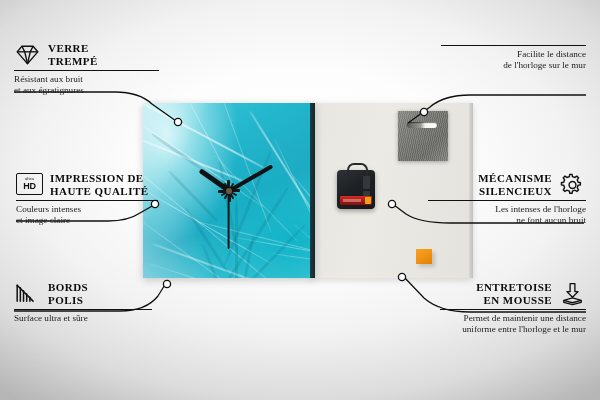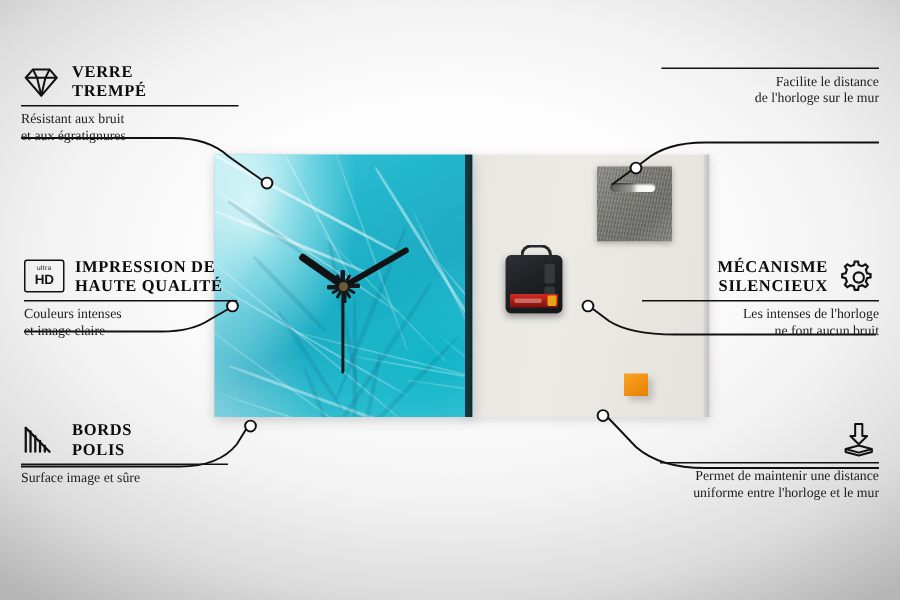--- a/index.html
+++ b/index.html
@@ -292,21 +292,21 @@
               <path d="M12 11 L12 24"></path>
               <path d="M16 15 L16 24"></path>
               <path d="M20 19 L20 24"></path>
         </g>
           </svg>
       </span>
       <span class="title">BORDS
 POLIS</span>
     </div>
     <div class="rule"></div>
-    <div class="sub">Surface image et sûre</div>
+    <div class="sub">Surface ultra et sûre</div>
   </div>
 
   <div class="callout right" style="left:441px;top:42px;width:145px;">
     <div class="rule"></div>
     <div class="sub">Facilite le distance
 de l'horloge sur le mur</div>
   </div>
 
   <div class="callout right" style="left:428px;top:172px;width:158px;">
     <div class="head">
@@ -321,20 +321,22 @@
           </svg>
       </span>
     </div>
     <div class="rule"></div>
     <div class="sub">Les intenses de l'horloge
 ne font aucun bruit</div>
   </div>
 
   <div class="callout right" style="left:440px;top:281px;width:146px;">
     <div class="head">
+      <span class="title">ENTRETOISE
+EN MOUSSE</span>
       <span class="ico">
         <svg viewBox="0 0 34 30">
             <g fill="none" stroke="#111" stroke-width="1.7" stroke-linejoin="round">
           <path d="M14 2 h6 v10 h4 l-7 7 -7-7 h4 z"></path>
           <path d="M17 20 l11 3 -11 3 -11-3 z"></path>
           <path d="M6 23 v2.5 l11 3 11-3 V23"></path>
         </g>
           </svg>
       </span>
     </div>

